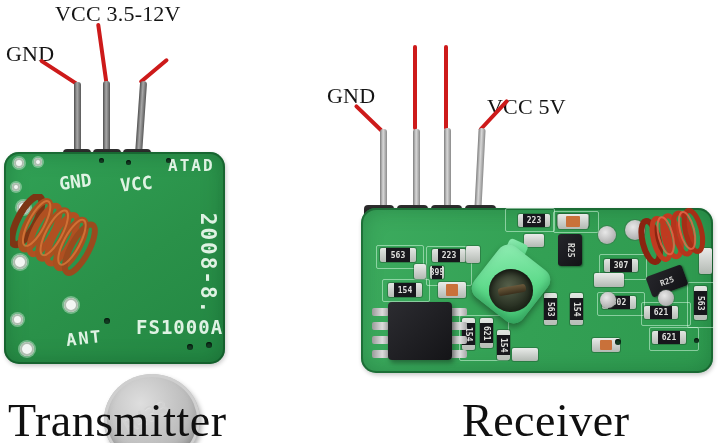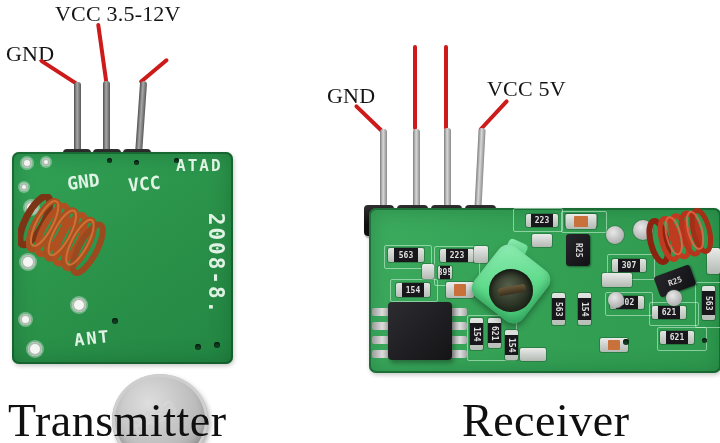--- a/index.html
+++ b/index.html
@@ -4,21 +4,21 @@
 <style>
   html,body{margin:0;padding:0;background:#fff;}
   .stage{position:relative;width:720px;height:443px;background:#ffffff;overflow:hidden;
          font-family:"Liberation Serif","DejaVu Serif",serif;}
 
   
   .ann{position:absolute;color:#141414;font-size:22px;white-space:nowrap;letter-spacing:.2px;}
   .redline{position:absolute;height:4px;background:#cd1a1a;transform-origin:0 50%;border-radius:2px;}
 
   
-  .board{position:absolute;border-radius:7px;margin-left:8px;}
+  .board{position:absolute;border-radius:15px;}
   .tx-board{left:4px;top:152px;width:221px;height:212px;
     background:linear-gradient(145deg,#31a256,#2a9149 55%,#238743);
     box-shadow:inset 0 0 0 2px rgba(10,70,30,.5), inset 0 0 22px rgba(8,60,26,.35), 1px 2px 4px rgba(0,0,0,.22);}
   .rx-board{left:361px;top:208px;width:352px;height:165px;
     background:linear-gradient(100deg,#3cab5e,#33a054 50%,#2e9a4f);
     box-shadow:inset 0 0 0 2px rgba(10,70,30,.5), inset 0 0 22px rgba(8,60,26,.3), 1px 2px 4px rgba(0,0,0,.22);}
 
   
   .pin{position:absolute;width:7px;border-radius:3px 3px 1px 1px;}
   .tx-pin{background:linear-gradient(90deg,#4e4e4e,#a8a8a8 45%,#585858);}
@@ -91,40 +91,41 @@
 <div class="stage">
 
   <div class="ann" style="left:55px;top:1px">VCC 3.5-12V</div>
   <div class="ann" style="left:6px;top:41px">GND</div>
 
   <div class="redline" style="left:40px;top:58px;width:45px;transform:rotate(33deg)"></div>
   <div class="redline" style="left:98px;top:21px;width:60px;transform:rotate(82deg)"></div>
   <div class="redline" style="left:168px;top:57px;width:37px;transform:rotate(140deg)"></div>
 
   <div class="ann" style="left:327px;top:83px">GND</div>
-  <div class="ann" style="left:487px;top:76px">VCC 5V</div>
+  <div class="ann" style="left:487px;top:94px">VCC 5V</div>
 
   <div class="redline" style="left:355px;top:103px;width:38px;transform:rotate(44deg)"></div>
   <div class="redline" style="left:415px;top:43px;width:85px;transform:rotate(90deg)"></div>
   <div class="redline" style="left:446px;top:43px;width:85px;transform:rotate(90deg)"></div>
   <div class="redline" style="left:508px;top:98px;width:42px;transform:rotate(133deg)"></div>
 
   <div class="pin tx-pin" style="left:74px;top:82px;height:86px"></div>
   <div class="pin tx-pin" style="left:103px;top:81px;height:88px"></div>
   <div class="pin tx-pin" style="left:134px;top:81px;height:88px;transform:rotate(4deg);transform-origin:50% 100%"></div>
   <div class="hdr" style="left:63px;top:149px;width:28px;height:30px"></div>
   <div class="hdr" style="left:93px;top:149px;width:28px;height:30px"></div>
   <div class="hdr" style="left:123px;top:149px;width:28px;height:30px"></div>
 
   <div class="board tx-board">
 
     <div class="silk" style="left:164px;top:4px;font-size:16px;letter-spacing:2px">ATAD</div>
     <div class="silk" style="left:55px;top:19px;font-size:18px;transform:rotate(-7deg)">GND</div>
     <div class="silk" style="left:116px;top:21px;font-size:18px;transform:rotate(-5deg)">VCC</div>
     <div class="silk" style="left:144px;top:100px;width:120px;font-size:21px;letter-spacing:2px;transform:rotate(90deg);transform-origin:50% 50%;text-align:center">2008-8.</div>
+    <div class="silk" style="left:132px;top:164px;font-size:19px;letter-spacing:1px">FS1000A</div>
     <div class="silk" style="left:62px;top:176px;font-size:17px;letter-spacing:2px;transform:rotate(-6deg)">ANT</div>
 
     <div class="hole" style="left:10px;top:6px;width:10px;height:10px"></div>
     <div class="hole" style="left:30px;top:6px;width:8px;height:8px"></div>
     <div class="hole" style="left:8px;top:31px;width:8px;height:8px"></div>
     <div class="hole" style="left:13px;top:49px;width:13px;height:13px"></div>
     <div class="hole" style="left:9px;top:103px;width:14px;height:14px"></div>
     <div class="hole" style="left:8px;top:162px;width:11px;height:11px"></div>
     <div class="hole" style="left:16px;top:190px;width:14px;height:14px"></div>
     <div class="hole" style="left:60px;top:146px;width:14px;height:14px"></div>

